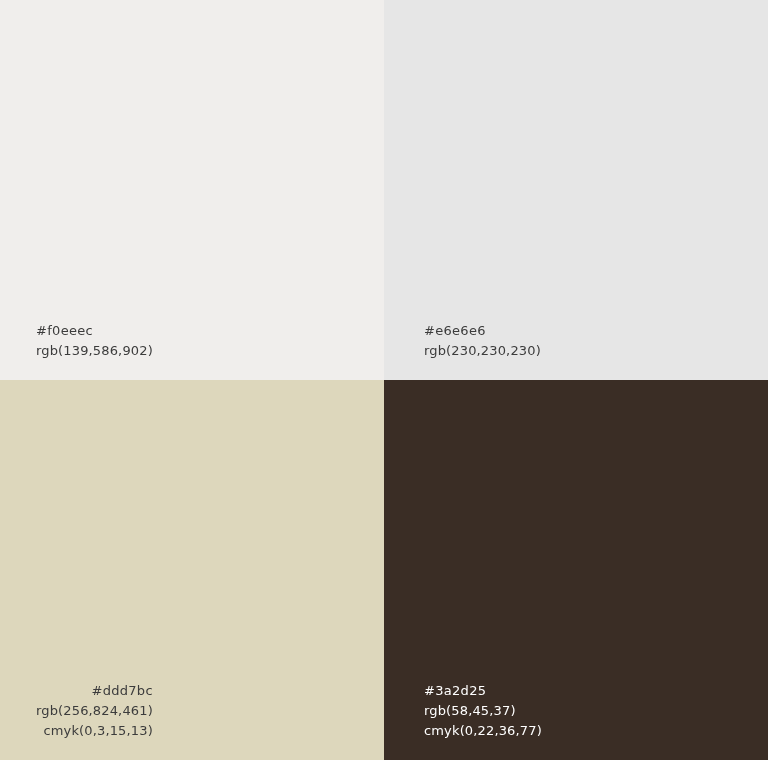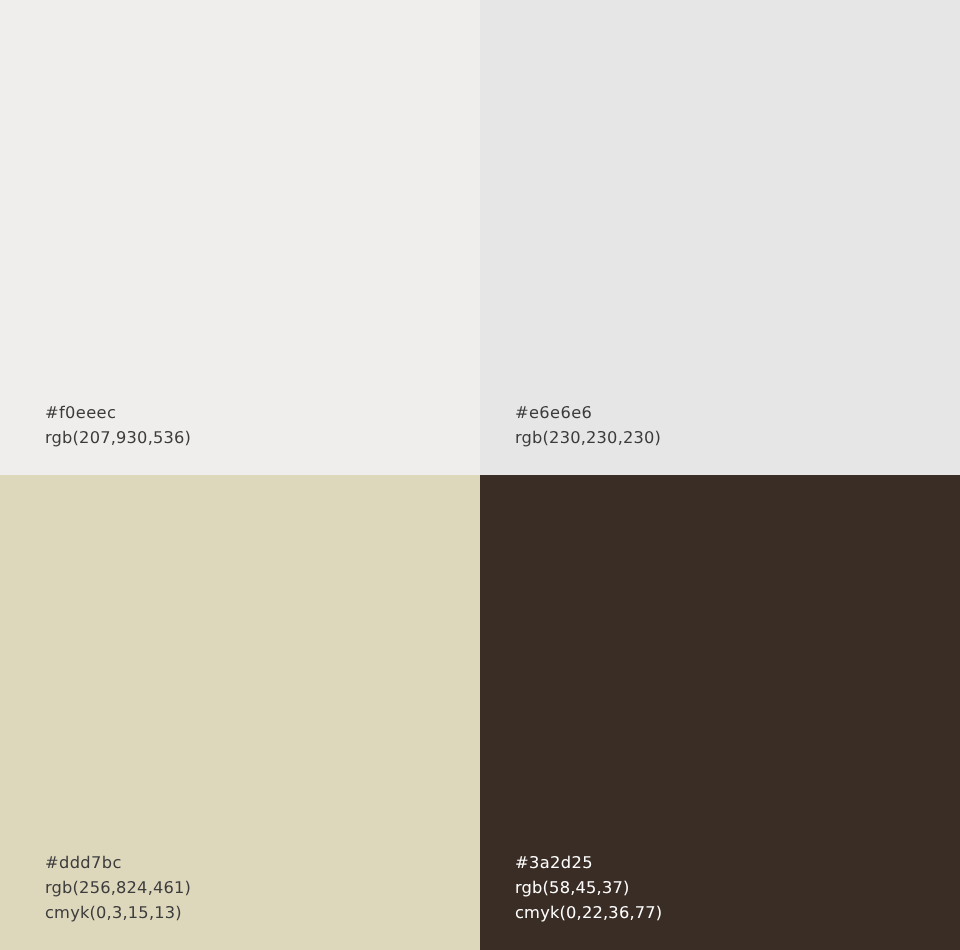--- a/index.html
+++ b/index.html
@@ -32,21 +32,21 @@
 
   .swatch-info {
     position: absolute;
     left: 36px;
     bottom: 19px;
     display: block;
   }
 
   
   .swatch.col-right .swatch-info {
-    left: 28px;
+    left: 40px;
   }
 
   .swatch-line {
     display: block;
     font-family: "DejaVu Sans", "Liberation Sans", sans-serif;
     font-size: 13px;
     line-height: 20px;
     letter-spacing: 0.15px;
     white-space: nowrap;
     font-weight: 400;
@@ -57,32 +57,32 @@
   }
 </style>
 </head>
 <body>
 
 <div class="palette-grid">
 
   <div class="swatch col-left row-top" style="background-color: rgb(240, 238, 236); color: rgb(60, 60, 60);">
     <div class="swatch-info">
       <span class="swatch-line hex-line">#f0eeec</span>
-      <span class="swatch-line rgb-line">rgb(207,930,536)</span>
+      <span class="swatch-line rgb-line">rgb(139,586,902)</span>
     </div>
   </div>
 
   <div class="swatch col-right row-top" style="background-color: rgb(230, 230, 230); color: rgb(60, 60, 60);">
     <div class="swatch-info">
       <span class="swatch-line hex-line">#e6e6e6</span>
       <span class="swatch-line rgb-line">rgb(230,230,230)</span>
     </div>
   </div>
 
-  <div class="swatch col-left row-bottom" style="background-color: rgb(221, 215, 188); color: rgb(60, 60, 60);">
+  <div class="swatch col-left row-bottom" style="background-color: rgb(221, 215, 188); color: rgb(60, 60, 60); text-align: right;">
     <div class="swatch-info">
       <span class="swatch-line hex-line">#ddd7bc</span>
       <span class="swatch-line rgb-line">rgb(256,824,461)</span>
       <span class="swatch-line cmyk-line">cmyk(0,3,15,13)</span>
     </div>
   </div>
 
   <div class="swatch col-right row-bottom" style="background-color: rgb(58, 45, 37); color: #ffffff;">
     <div class="swatch-info">
       <span class="swatch-line hex-line">#3a2d25</span>

